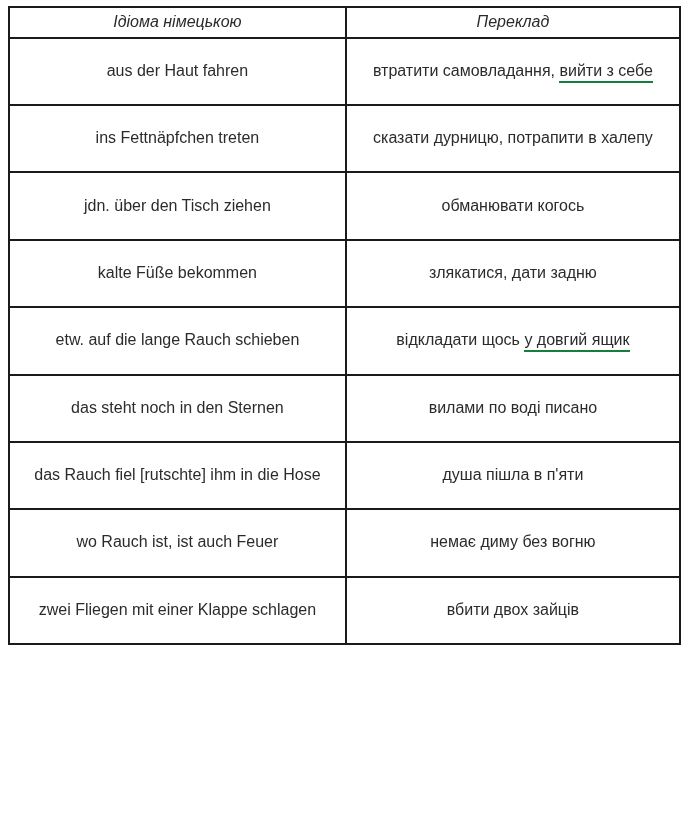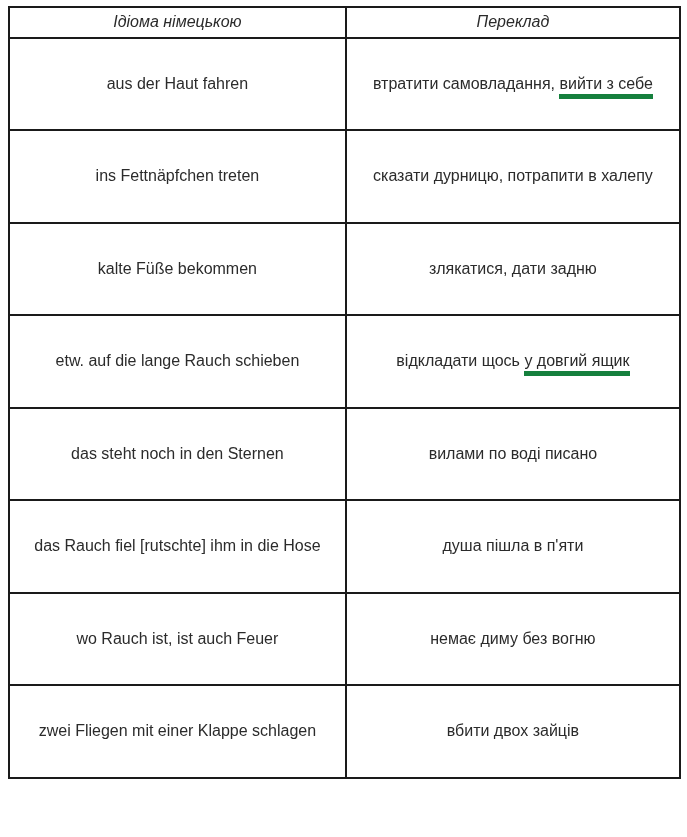--- a/index.html
+++ b/index.html
@@ -12,40 +12,40 @@
     height: 837px;
     position: relative;
     font-family: "Liberation Sans", sans-serif;
     color: #2b2b2b;
   }
   table.idioms-table {
     position: absolute;
     left: 8px;
     top: 6px;
     width: 673px;
-    height: 773px;
+    height: 639px;
     border-collapse: collapse;
     table-layout: fixed;
   }
   .idioms-table th,
   .idioms-table td {
     border: 2px solid #1a1a1a;
     text-align: center;
     vertical-align: middle;
     font-size: 16px;
     font-weight: 400;
     color: #2b2b2b;
     padding: 4px 12px;
     line-height: 1.3;
   }
   .idioms-table th {
     font-style: italic;
   }
   .hl {
-    border-bottom: 5px solid #15803d;
+    border-bottom: 2px solid #15803d;
     padding-bottom: 2px;
   }
 </style>
 </head>
 <body>
 
 <table class="idioms-table">
   <colgroup>
     <col style="width: 50.2%">
     <col style="width: 49.8%">
@@ -57,20 +57,24 @@
     </tr>
   </thead>
   <tbody>
     <tr>
       <td><span>aus der Haut fahren</span></td>
       <td><span>втратити самовладання, </span><span class="hl">вийти з себе</span></td>
     </tr>
     <tr>
       <td><span>ins Fettnäpfchen treten</span></td>
       <td><span>сказати дурницю, потрапити в халепу</span><span class="hl"></span></td>
+    </tr>
+    <tr>
+      <td><span>jdn. über den Tisch ziehen</span></td>
+      <td><span>обманювати когось</span><span class="hl"></span></td>
     </tr>
     <tr>
       <td><span>kalte Füße bekommen</span></td>
       <td><span>злякатися, дати задню</span><span class="hl"></span></td>
     </tr>
     <tr>
       <td><span>etw. auf die lange Rauch schieben</span></td>
       <td><span>відкладати щось </span><span class="hl">у довгий ящик</span></td>
     </tr>
     <tr>

